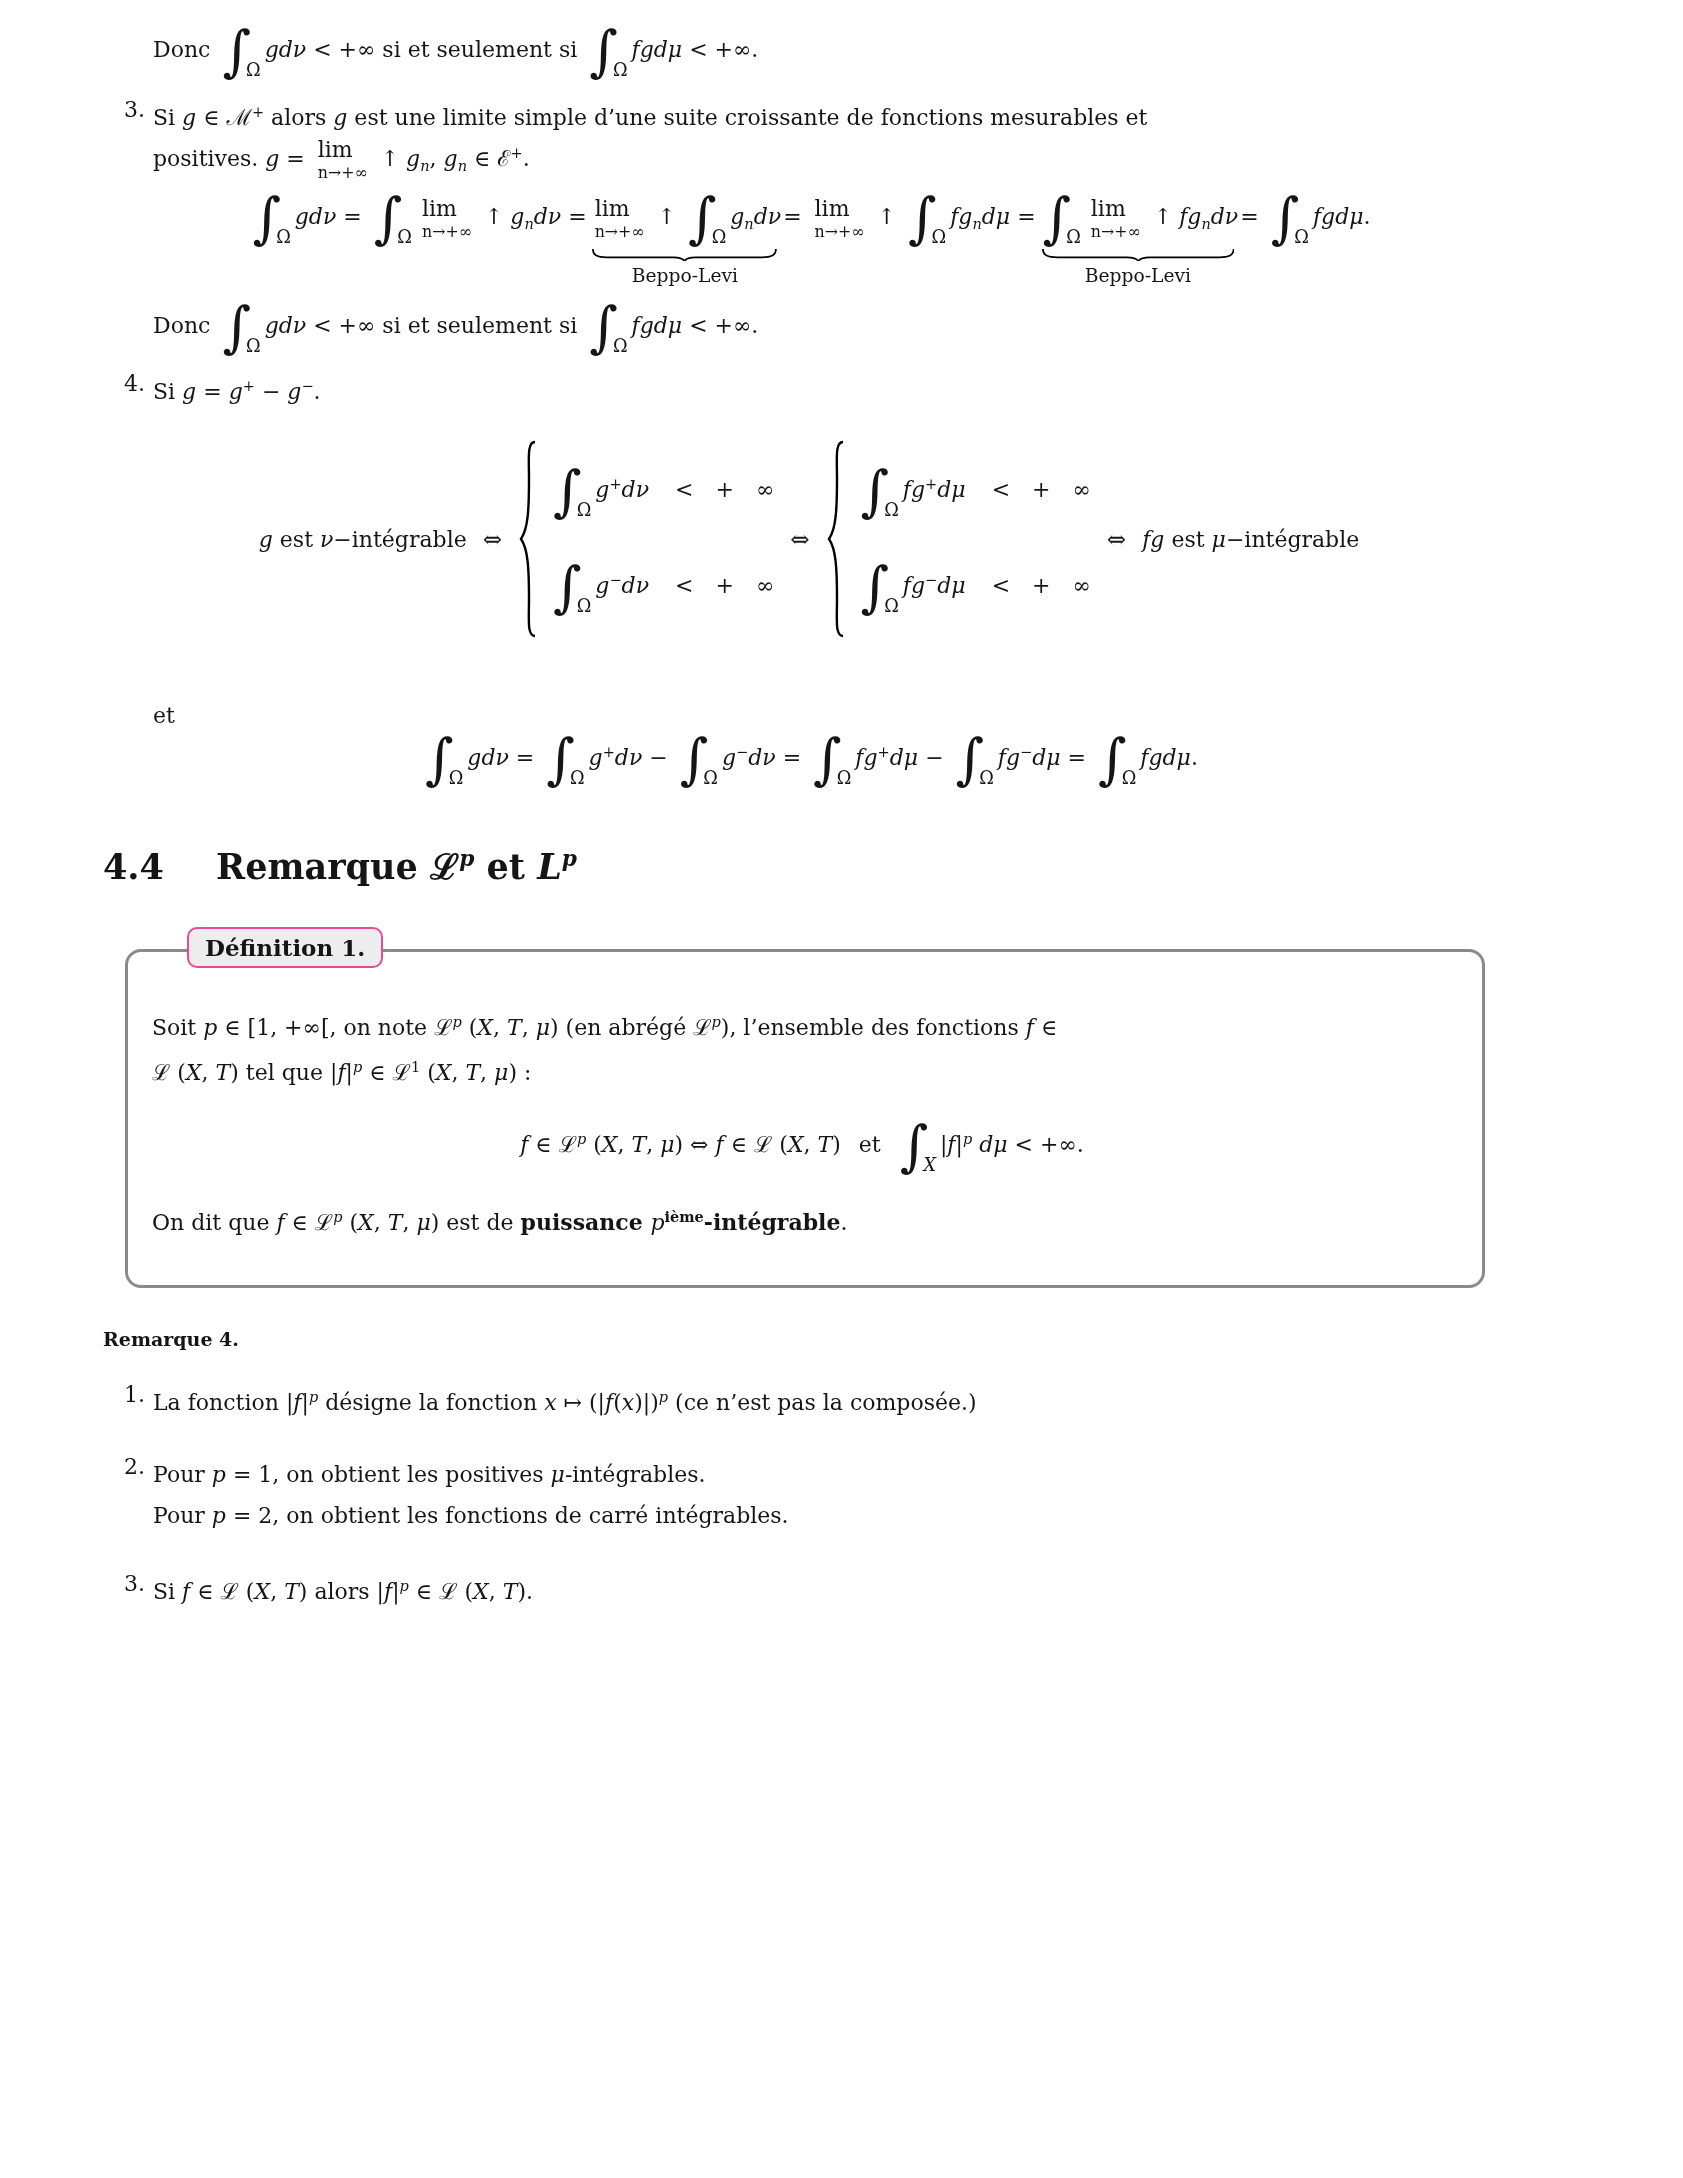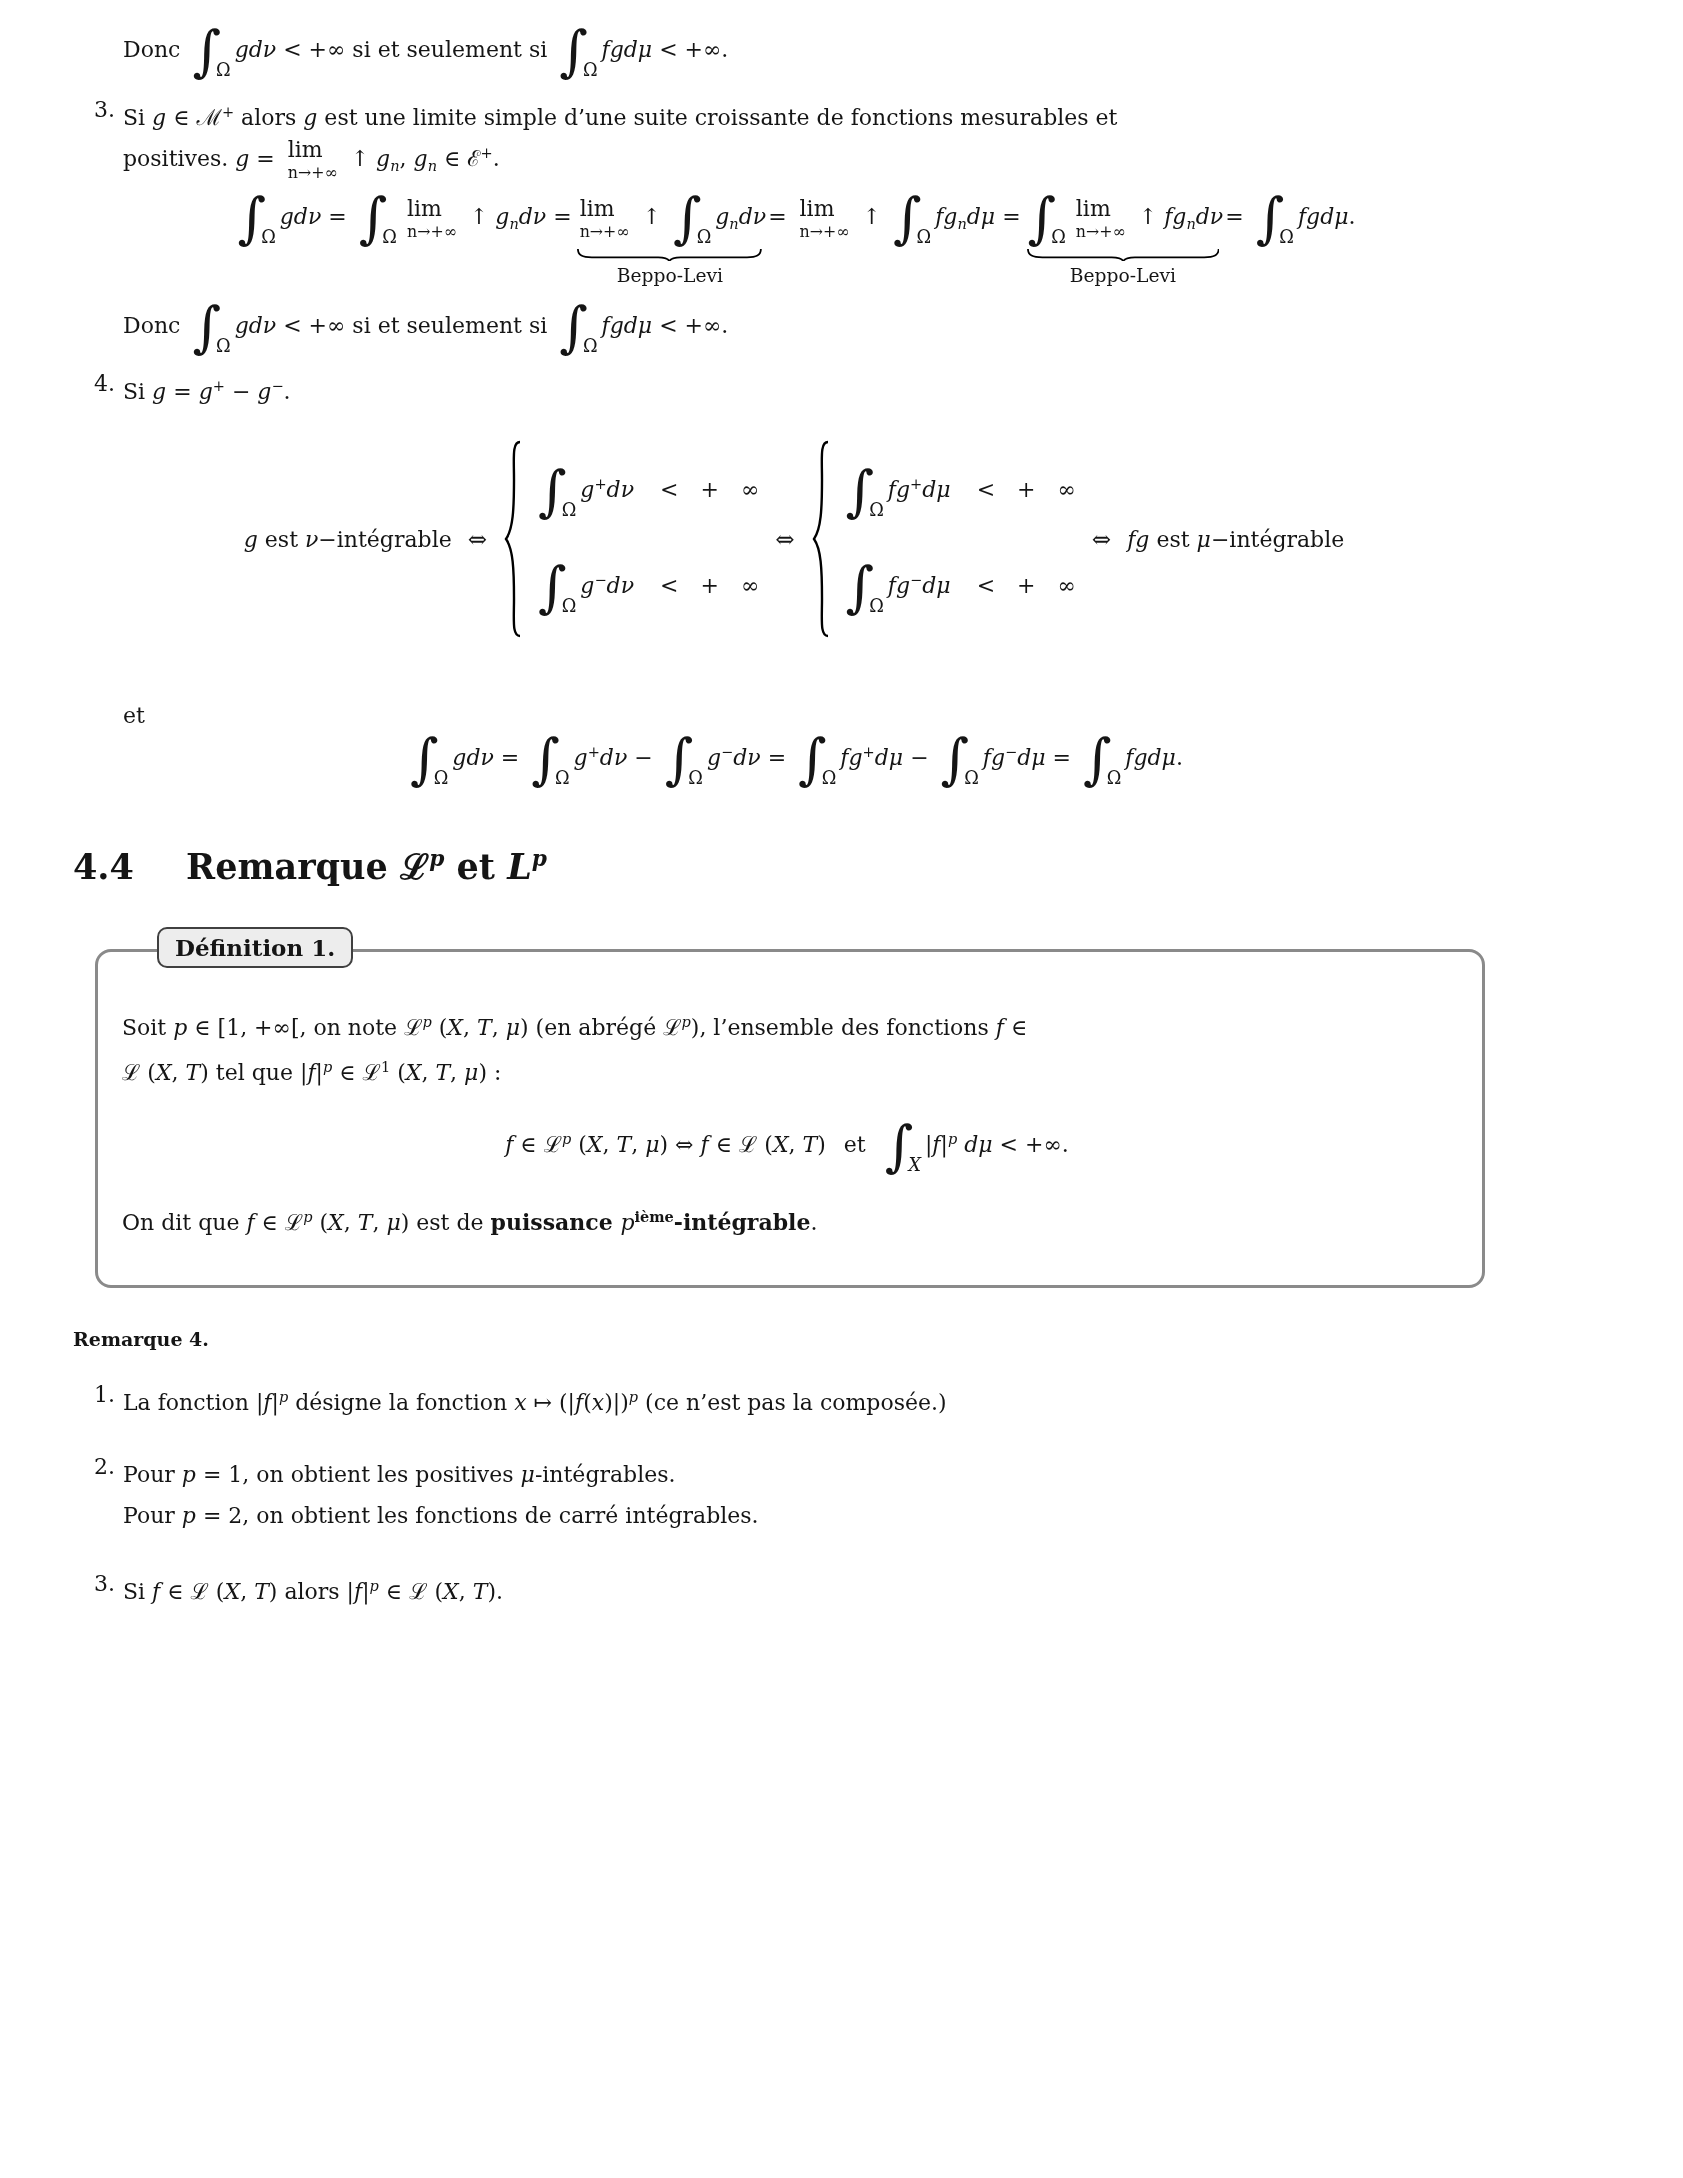--- a/index.html
+++ b/index.html
@@ -1,21 +1,21 @@
 <!DOCTYPE html>
 <html><head>
 <meta charset="utf-8">
 <style>
   *{box-sizing:border-box}
   html,body{margin:0;padding:0;background:#ffffff}
   .page{width:1683px;height:2178px;margin:0 auto;background:#fff;color:#151515;
         font-family:"DejaVu Serif","Liberation Serif",serif;font-size:22px;overflow:hidden;position:relative}
   .hdr{display:flex;justify-content:space-between;align-items:baseline;
        margin:18px 168px 0 181px;padding-bottom:7px;border-bottom:1.6px solid #000;font-size:20px}
-  .content{padding:0 168px 0 73px}
+  .content{padding:0 168px 0 103px}
 
   .mline{white-space:nowrap;line-height:1.5}
   .indent1{margin-left:50px}
   .li{position:relative;padding-left:50px}
   .li .num{position:absolute;left:8px;width:34px;text-align:right}
   .li .mline{line-height:1.9}
 
   .it{font-style:italic}
   .cal{font-style:italic}
   .b{font-weight:bold}
@@ -47,21 +47,21 @@
   .case-brace{width:20px;height:198px;flex:none}
   .case-brace path{stroke:#000;fill:none;stroke-width:2.4;vector-effect:non-scaling-stroke}
   .ccol{display:inline-flex;flex-direction:column;row-gap:46px}
   .crow{white-space:nowrap}
 
   .sec{margin:61px 0 0 0;font-size:35px;font-weight:bold;line-height:1.2}
   .sec-num{margin-right:40px}
 
   .defbox{position:relative;margin:61px 30px 0 22px;border:3px solid #8a8a8a;border-radius:16px;
           padding:53px 30px 40px 24px}
-  .deflabel{position:absolute;top:-25px;left:59px;background:#ededed;border:2px solid #404040;
+  .deflabel{position:absolute;top:-25px;left:59px;background:#ededed;border:2px solid #ec4899;
             border-radius:10px;padding:5px 16px;font-weight:bold;font-size:23px}
   .defp{line-height:2.05}
   .defeq{margin:26px 0 28px}
 
   .remark-h{margin:40px 0 0 0;font-size:19px;font-weight:bold}
   #donc1{margin-top:26px}
   #item3{margin-top:20px}
   #eq1{margin-top:12px}
   #donc2{margin-top:16px}
   #item4{margin-top:18px}

